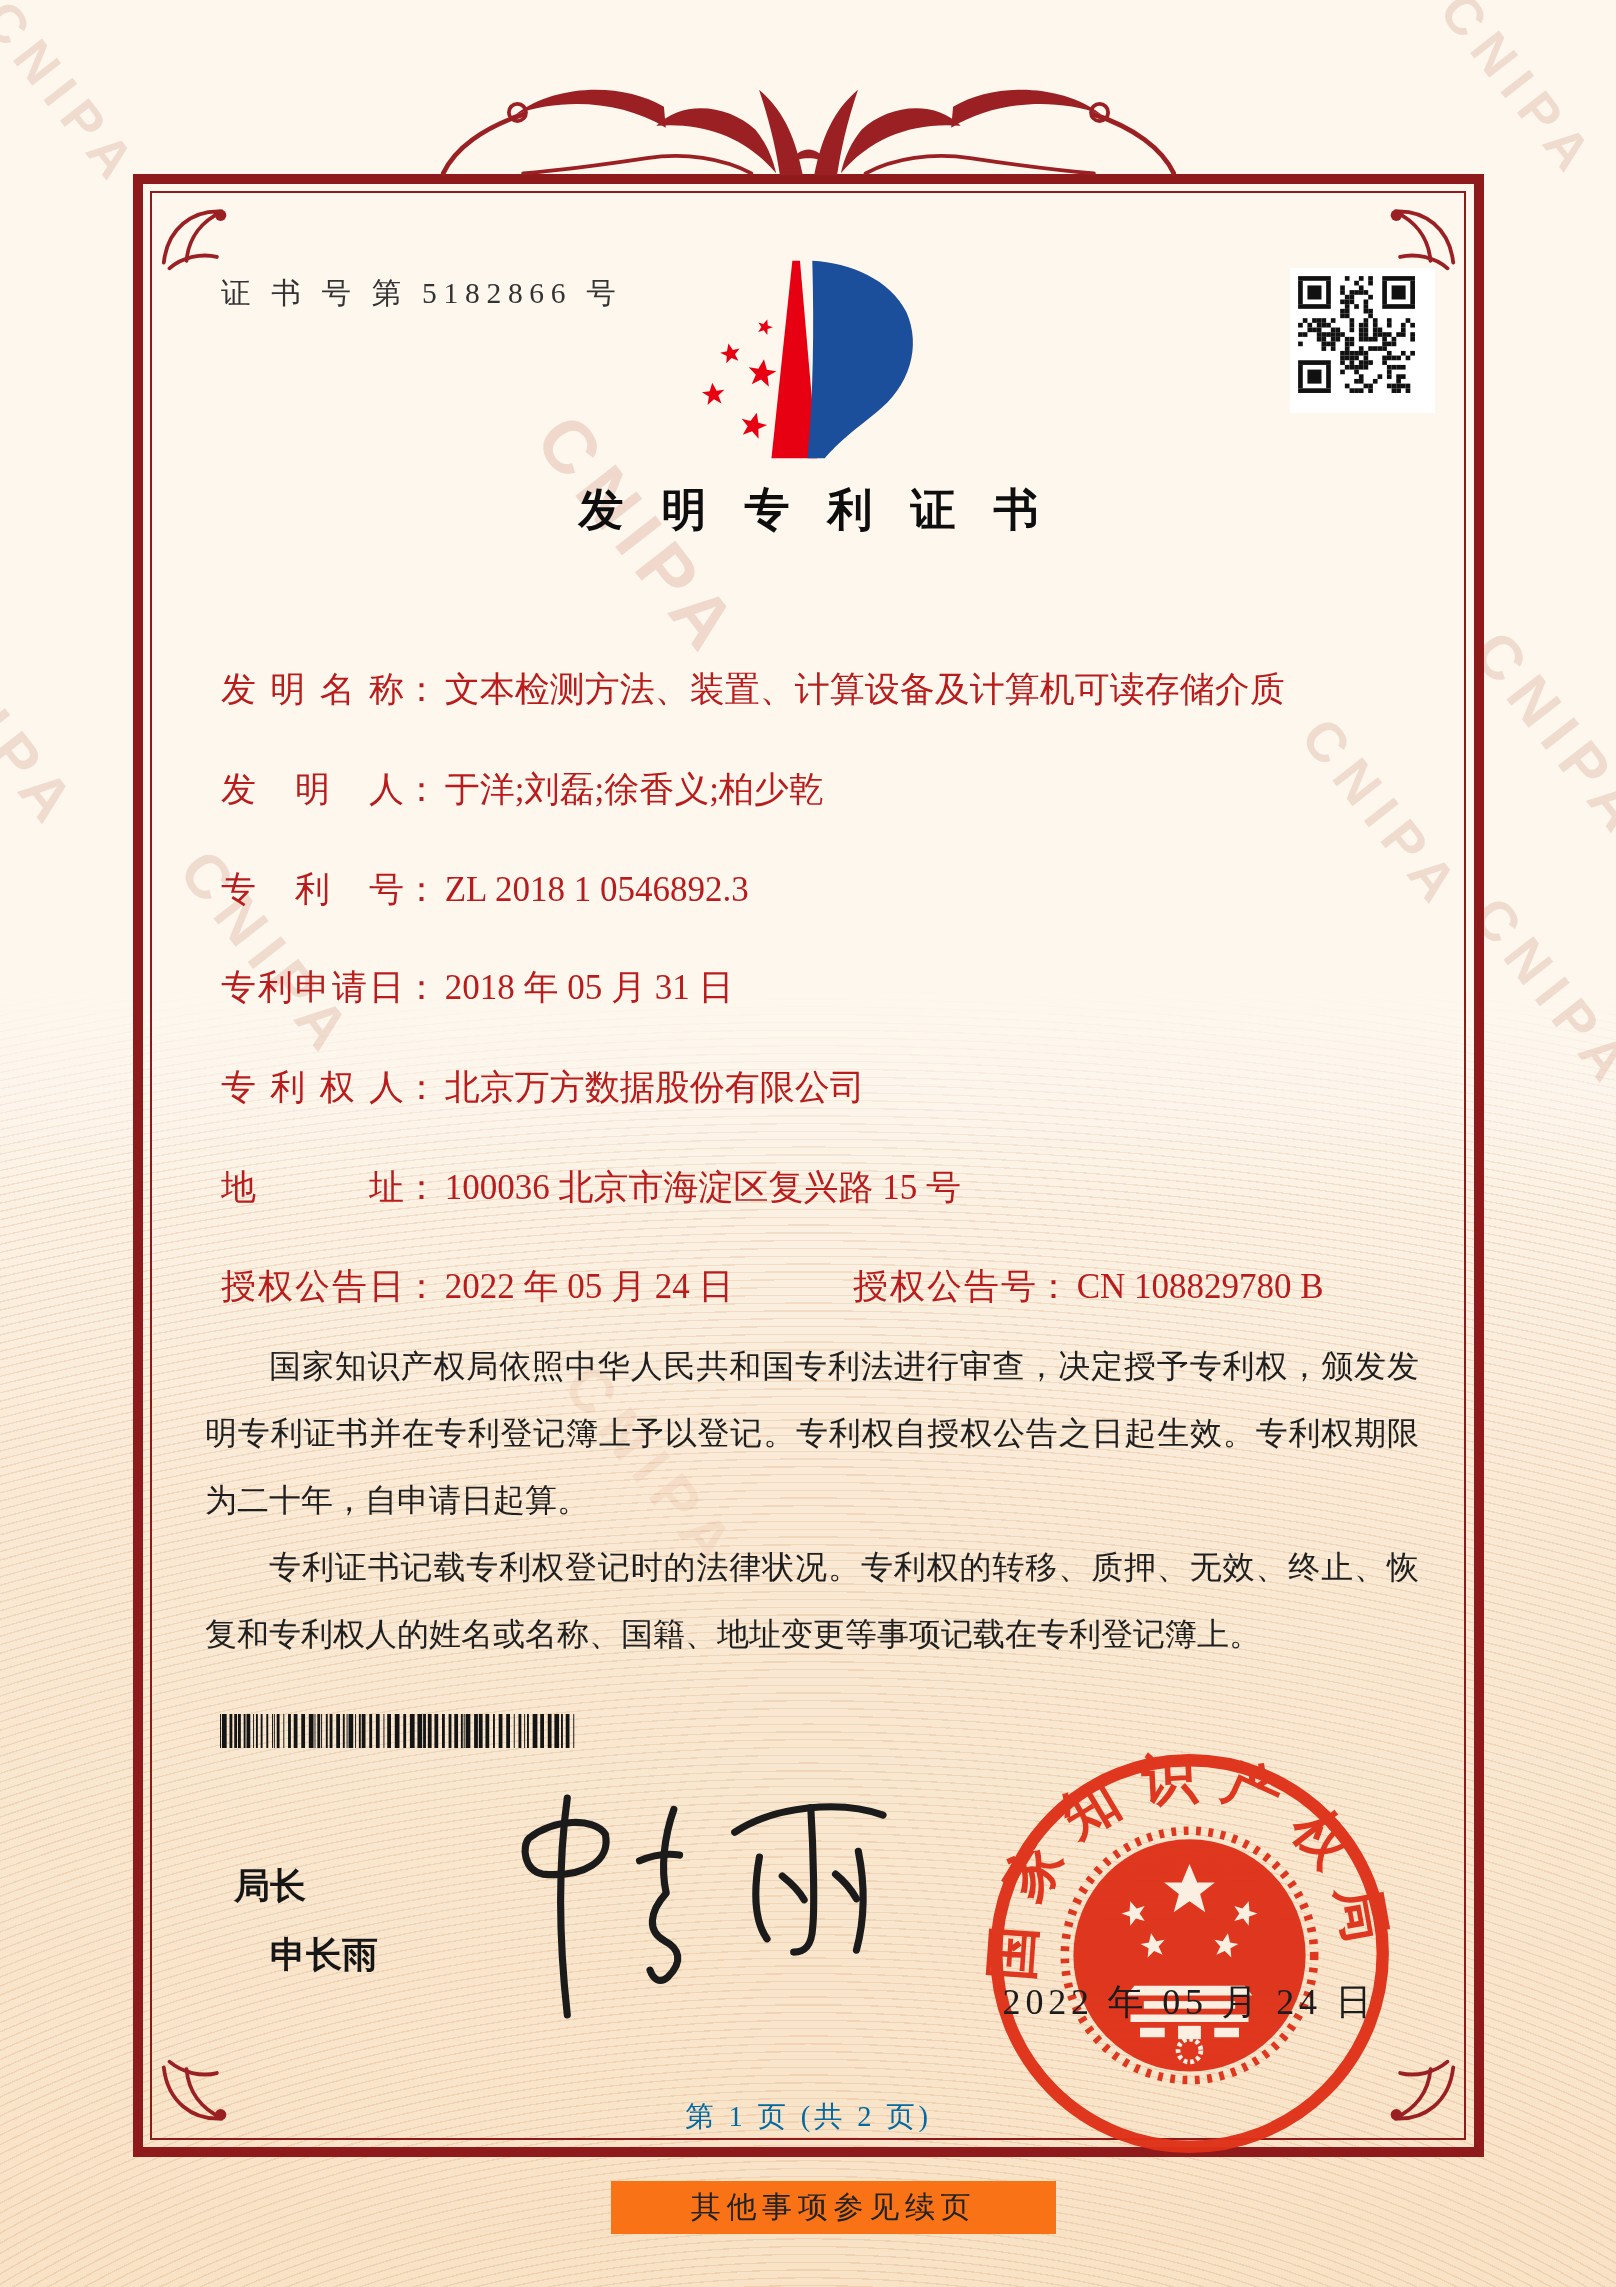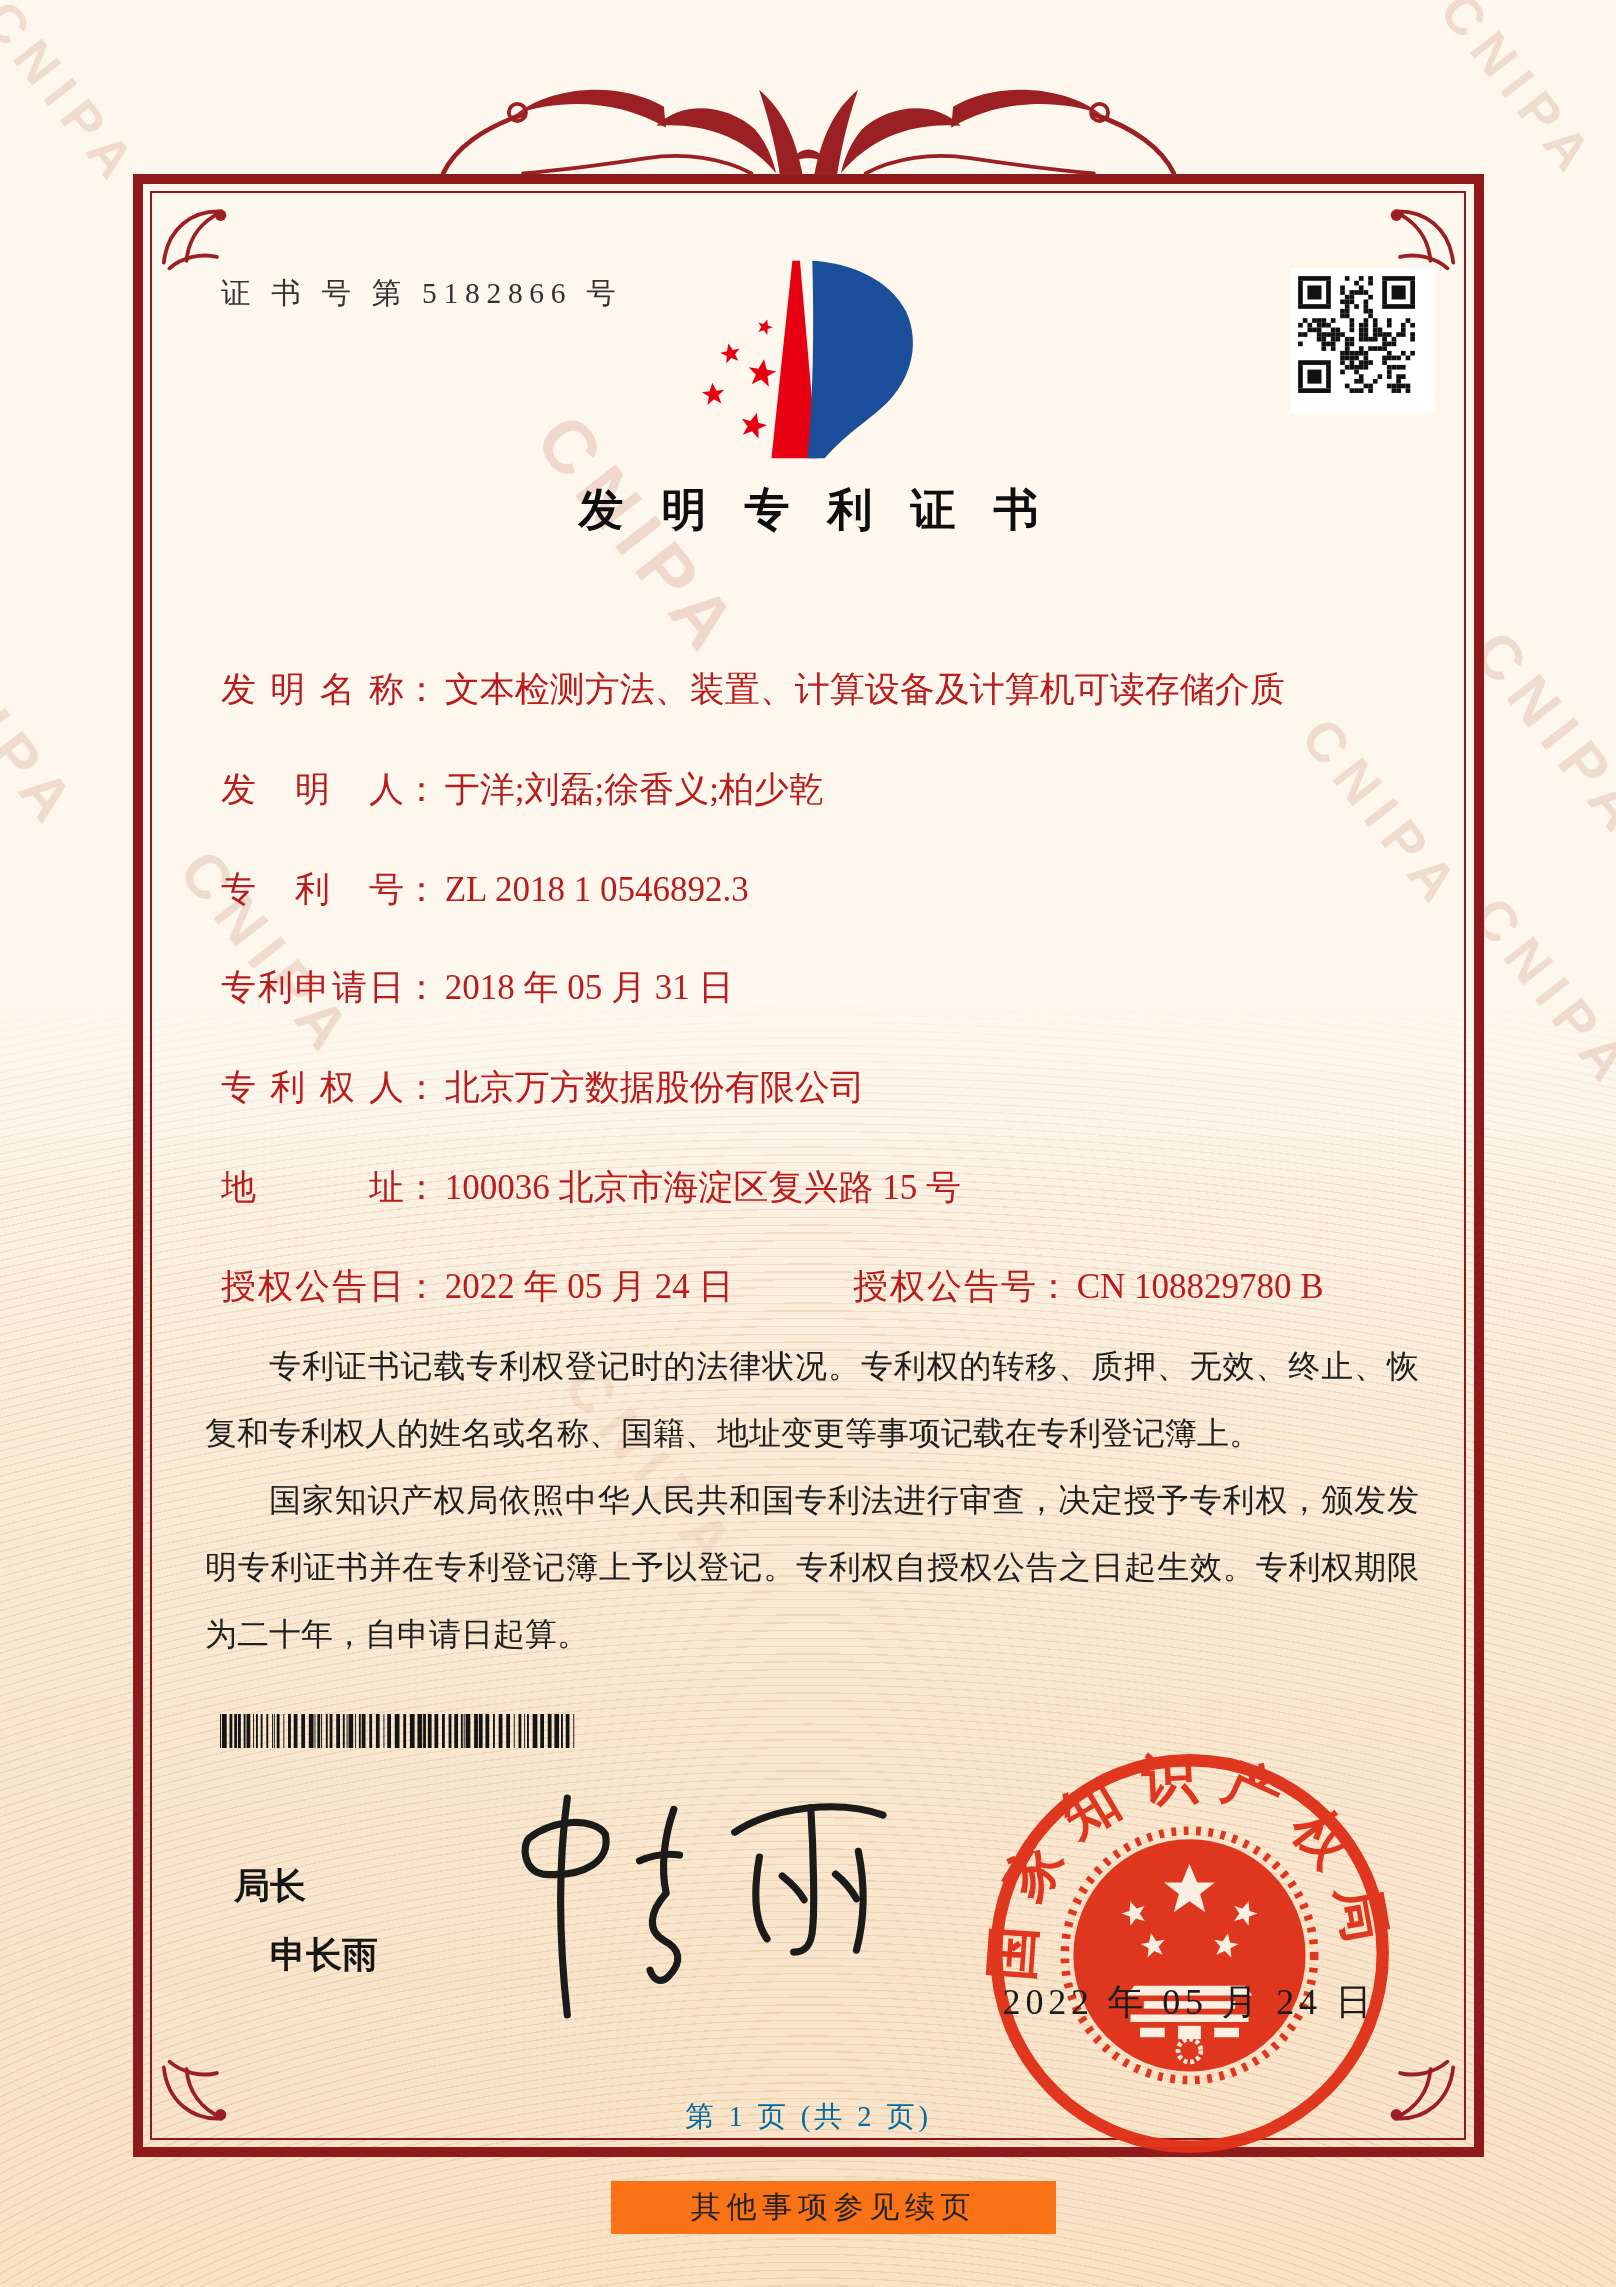--- a/index.html
+++ b/index.html
@@ -376,22 +376,22 @@
   <div class="field-row" style="top:1263px;">
     <span>
       <span class="jlabel">授权公告日</span><span class="colon">：</span><span class="field-value">2022 年 05 月 24 日</span>
     </span>
     <span class="pair2">
       <span class="jlabel">授权公告号</span><span class="colon">：</span><span class="field-value">CN 108829780 B</span>
     </span>
   </div>
 
   <div class="body-text">
+    <p>国家知识产权局依照中华人民共和国专利法进行审查，决定授予专利权，颁发发明专利证书并在专利登记簿上予以登记。专利权自授权公告之日起生效。专利权期限为二十年，自申请日起算。</p>
     <p>专利证书记载专利权登记时的法律状况。专利权的转移、质押、无效、终止、恢复和专利权人的姓名或名称、国籍、地址变更等事项记载在专利登记簿上。</p>
-    <p>国家知识产权局依照中华人民共和国专利法进行审查，决定授予专利权，颁发发明专利证书并在专利登记簿上予以登记。专利权自授权公告之日起生效。专利权期限为二十年，自申请日起算。</p>
   </div>
 
   <svg class="barcode" id="barcode" width="361" height="34" viewBox="0 0 380 36">
       <rect x="0" y="0" width="1" height="36" fill="#141414"></rect>
       <rect x="2" y="0" width="5" height="36" fill="#141414"></rect>
       <rect x="10" y="0" width="3" height="36" fill="#141414"></rect>
       <rect x="15" y="0" width="3" height="36" fill="#141414"></rect>
       <rect x="19" y="0" width="3" height="36" fill="#141414"></rect>
       <rect x="25" y="0" width="2" height="36" fill="#141414"></rect>
       <rect x="28" y="0" width="4" height="36" fill="#141414"></rect>

